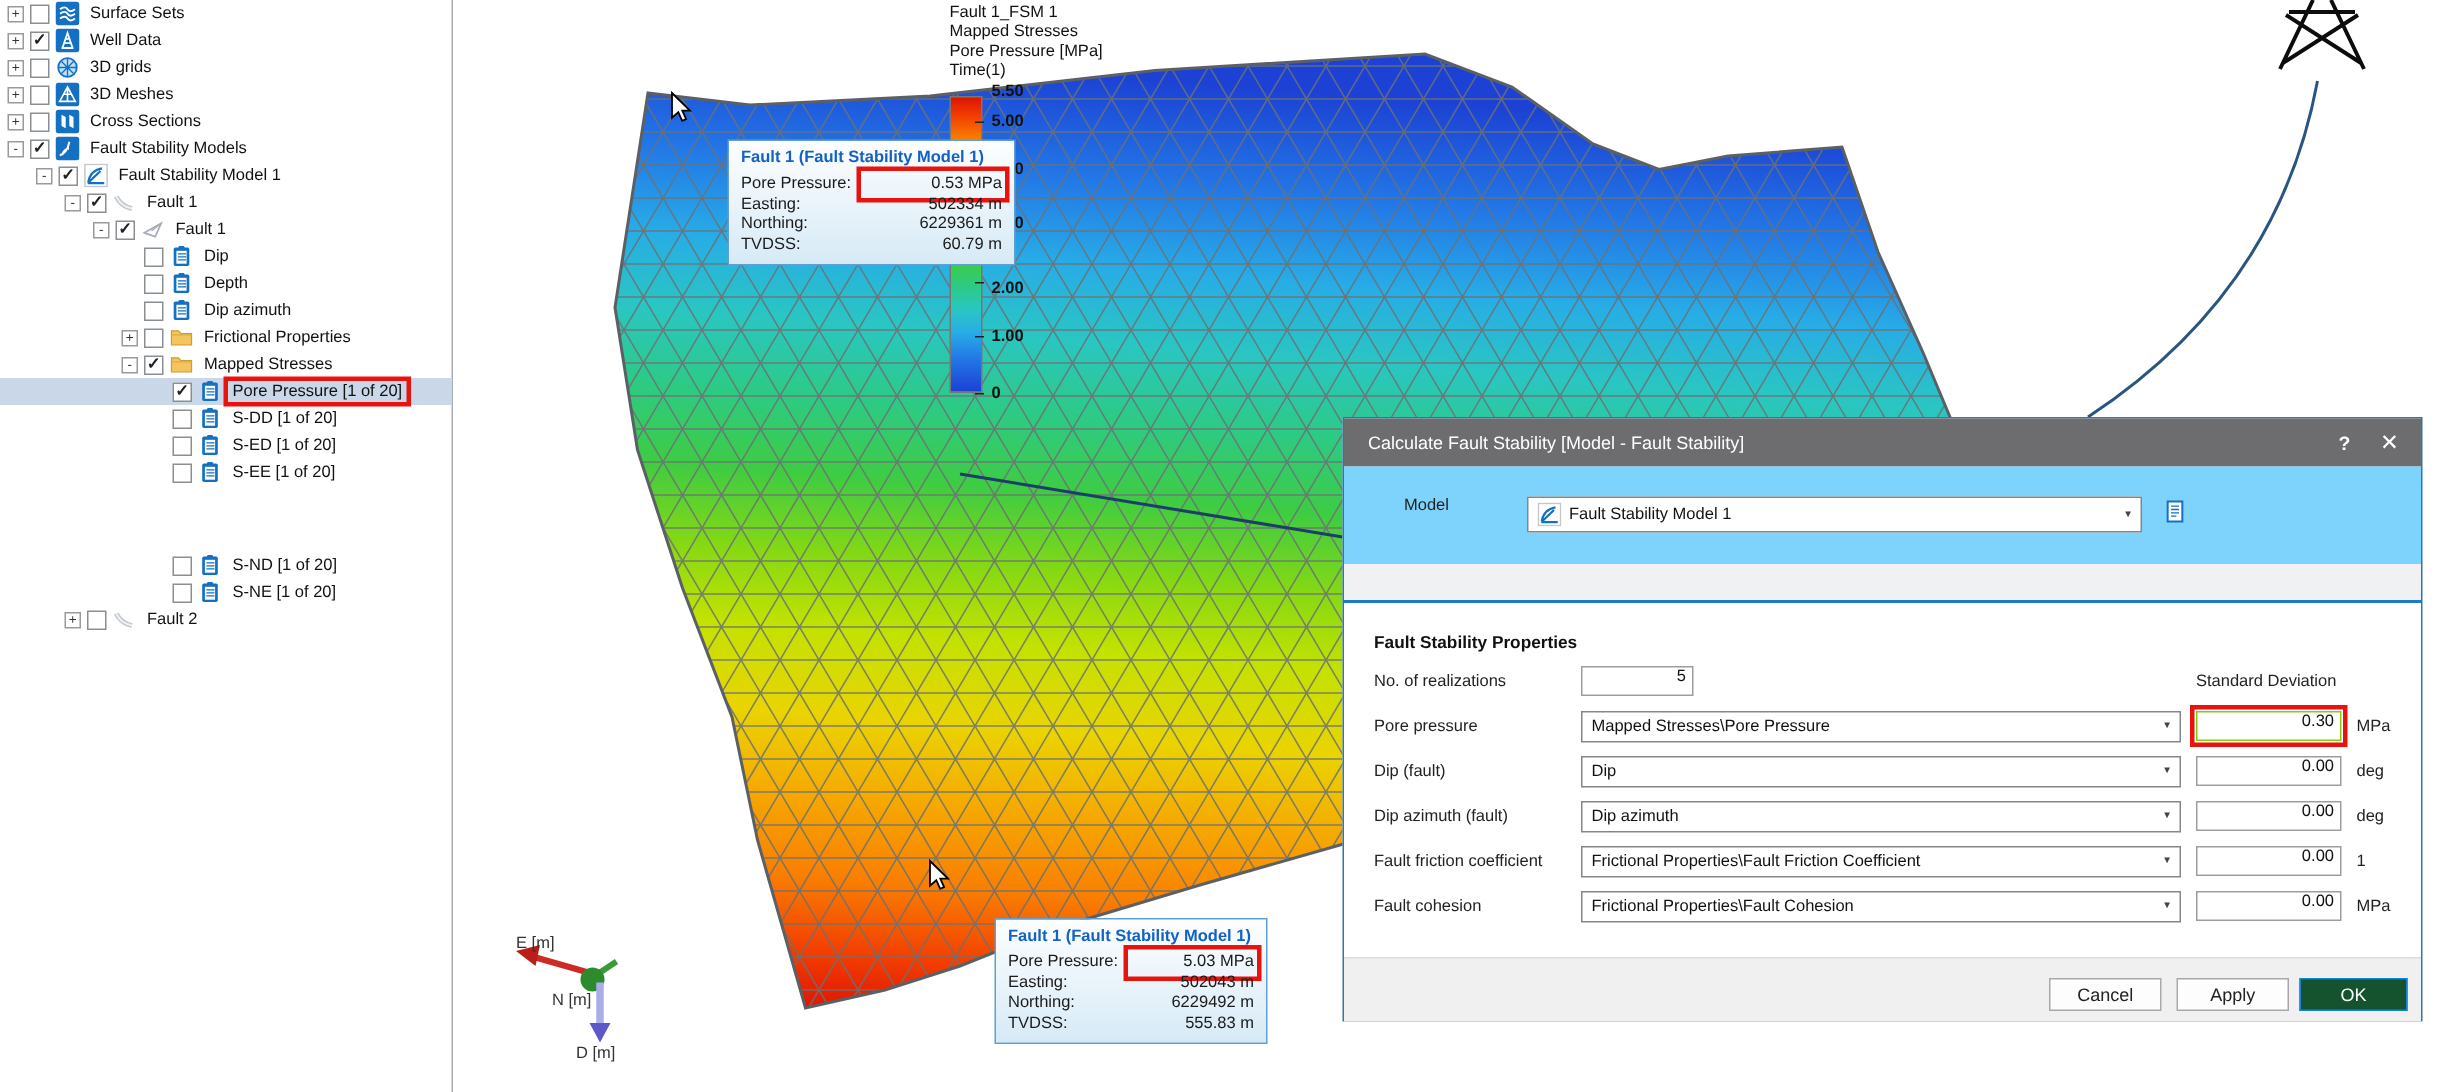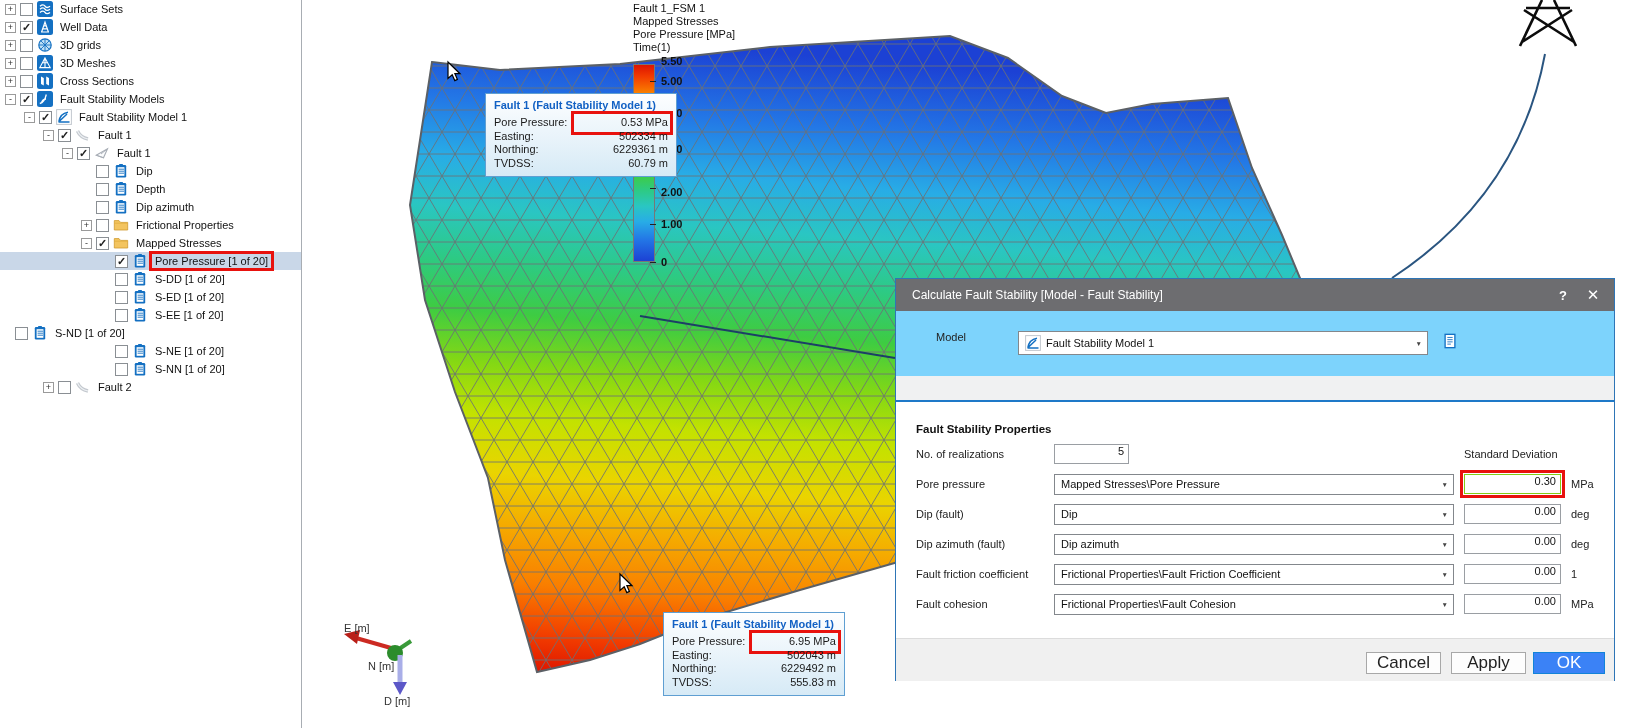--- a/index.html
+++ b/index.html
@@ -69,24 +69,24 @@
   .dinput{height:20px;border:1px solid #9a9ea3;background:#fff;font-size:11px;color:#111;
           text-align:right;padding:0 4px;width:97px;}
   .dinput.small{width:75px;}
   .dinput.focused{border:1px solid #84cc16;}
   .dinput.annot{outline:3px solid #e8120e;outline-offset:1px;}
   .dunit{font-size:11px;color:#222;}
   .std-header{font-size:11px;color:#222;white-space:nowrap;}
   #dlg-footer{position:absolute;left:0;top:359px;width:100%;height:43px;background:#f0f0f0;
               border-top:1px solid #dcdcdc;}
   .dbtn{position:absolute;top:13px;height:22px;width:75px;background:#fdfdfd;border:1px solid #a8a8a8;
-        font-size:17px;color:#222;display:flex;align-items:center;justify-content:center;cursor:default;}
+        font-size:12px;color:#222;display:flex;align-items:center;justify-content:center;cursor:default;}
   #btn-cancel{left:470px;}
   #btn-apply{left:555px;}
-  #btn-ok{left:637px;width:72px;background:#3b82f6;border-color:#1283d8;color:#fff;}
+  #btn-ok{left:637px;width:72px;background:#14532d;border-color:#1283d8;color:#fff;}
 </style>
 </head>
 <body>
 
 <div id="stage">
 
   <div id="viewport">
     <svg id="scene" width="1327" height="728" viewBox="303 0 1327 728">
       <defs>
         <linearGradient id="meshGrad" gradientUnits="userSpaceOnUse" x1="560" y1="36" x2="510" y2="672">
@@ -180,21 +180,21 @@
           </div>
           <div class="tt-row">
             <span class="l">TVDSS:</span>
             <span class="v">60.79 m</span>
           </div>
         </div>
         <div class="tt" style="left: 360px; top: 612px; width: 182px;">
           <div class="tt-title">Fault 1 (Fault Stability Model 1)</div>
           <div class="tt-row">
             <span class="l">Pore Pressure:</span>
-            <span class="v annot">6.95 MPa</span>
+            <span class="v annot">5.03 MPa</span>
           </div>
           <div class="tt-row">
             <span class="l">Easting:</span>
             <span class="v">502043 m</span>
           </div>
           <div class="tt-row">
             <span class="l">Northing:</span>
             <span class="v">6229492 m</span>
           </div>
           <div class="tt-row">
@@ -412,21 +412,21 @@
           <span class="ticon">
             <svg viewBox="0 0 16 16">
               <rect x="2.8" y="2" width="10.4" height="12.4" rx="1.2" fill="#1470c2"></rect>
               <rect x="6" y="1" width="4" height="2.4" rx=".8" fill="#1470c2"></rect>
               <rect x="4.6" y="4.2" width="6.8" height="8.6" fill="#fff"></rect>
               <path d="M5.6 6.2 H11 M5.6 8.2 H11 M5.6 10.2 H11" stroke="#1470c2" stroke-width=".9"></path>
             </svg>
           </span>
           <span class="tlabel">S-EE [1 of 20]</span>
         </div>
-        <div class="trow" style="">
+        <div class="trow" style="padding-left: 100px; margin-top: 44px;">
           <span class="exp none"></span>
           <span class="cb"></span>
           <span class="ticon">
             <svg viewBox="0 0 16 16">
               <rect x="2.8" y="2" width="10.4" height="12.4" rx="1.2" fill="#1470c2"></rect>
               <rect x="6" y="1" width="4" height="2.4" rx=".8" fill="#1470c2"></rect>
               <rect x="4.6" y="4.2" width="6.8" height="8.6" fill="#fff"></rect>
               <path d="M5.6 6.2 H11 M5.6 8.2 H11 M5.6 10.2 H11" stroke="#1470c2" stroke-width=".9"></path>
             </svg>
           </span>
@@ -437,33 +437,20 @@
           <span class="cb"></span>
           <span class="ticon">
             <svg viewBox="0 0 16 16">
               <rect x="2.8" y="2" width="10.4" height="12.4" rx="1.2" fill="#1470c2"></rect>
               <rect x="6" y="1" width="4" height="2.4" rx=".8" fill="#1470c2"></rect>
               <rect x="4.6" y="4.2" width="6.8" height="8.6" fill="#fff"></rect>
               <path d="M5.6 6.2 H11 M5.6 8.2 H11 M5.6 10.2 H11" stroke="#1470c2" stroke-width=".9"></path>
             </svg>
           </span>
           <span class="tlabel">S-NE [1 of 20]</span>
-        </div>
-        <div class="trow" style="padding-left: 100px;">
-          <span class="exp none"></span>
-          <span class="cb"></span>
-          <span class="ticon">
-            <svg viewBox="0 0 16 16">
-              <rect x="2.8" y="2" width="10.4" height="12.4" rx="1.2" fill="#1470c2"></rect>
-              <rect x="6" y="1" width="4" height="2.4" rx=".8" fill="#1470c2"></rect>
-              <rect x="4.6" y="4.2" width="6.8" height="8.6" fill="#fff"></rect>
-              <path d="M5.6 6.2 H11 M5.6 8.2 H11 M5.6 10.2 H11" stroke="#1470c2" stroke-width=".9"></path>
-            </svg>
-          </span>
-          <span class="tlabel">S-NN [1 of 20]</span>
         </div>
         <div class="trow" style="padding-left: 43px;">
           <span class="exp">+</span>
           <span class="cb"></span>
           <span class="ticon">
             <svg viewBox="0 0 16 16">
               <path d="M2.5 4 Q5.5 10.5 13 12" fill="none" stroke="#c3c8ce" stroke-width="3.4"></path>
               <path d="M2.5 4 Q5.5 10.5 13 12" fill="none" stroke="#eef1f4" stroke-width="1.2"></path>
             </svg>
           </span>

